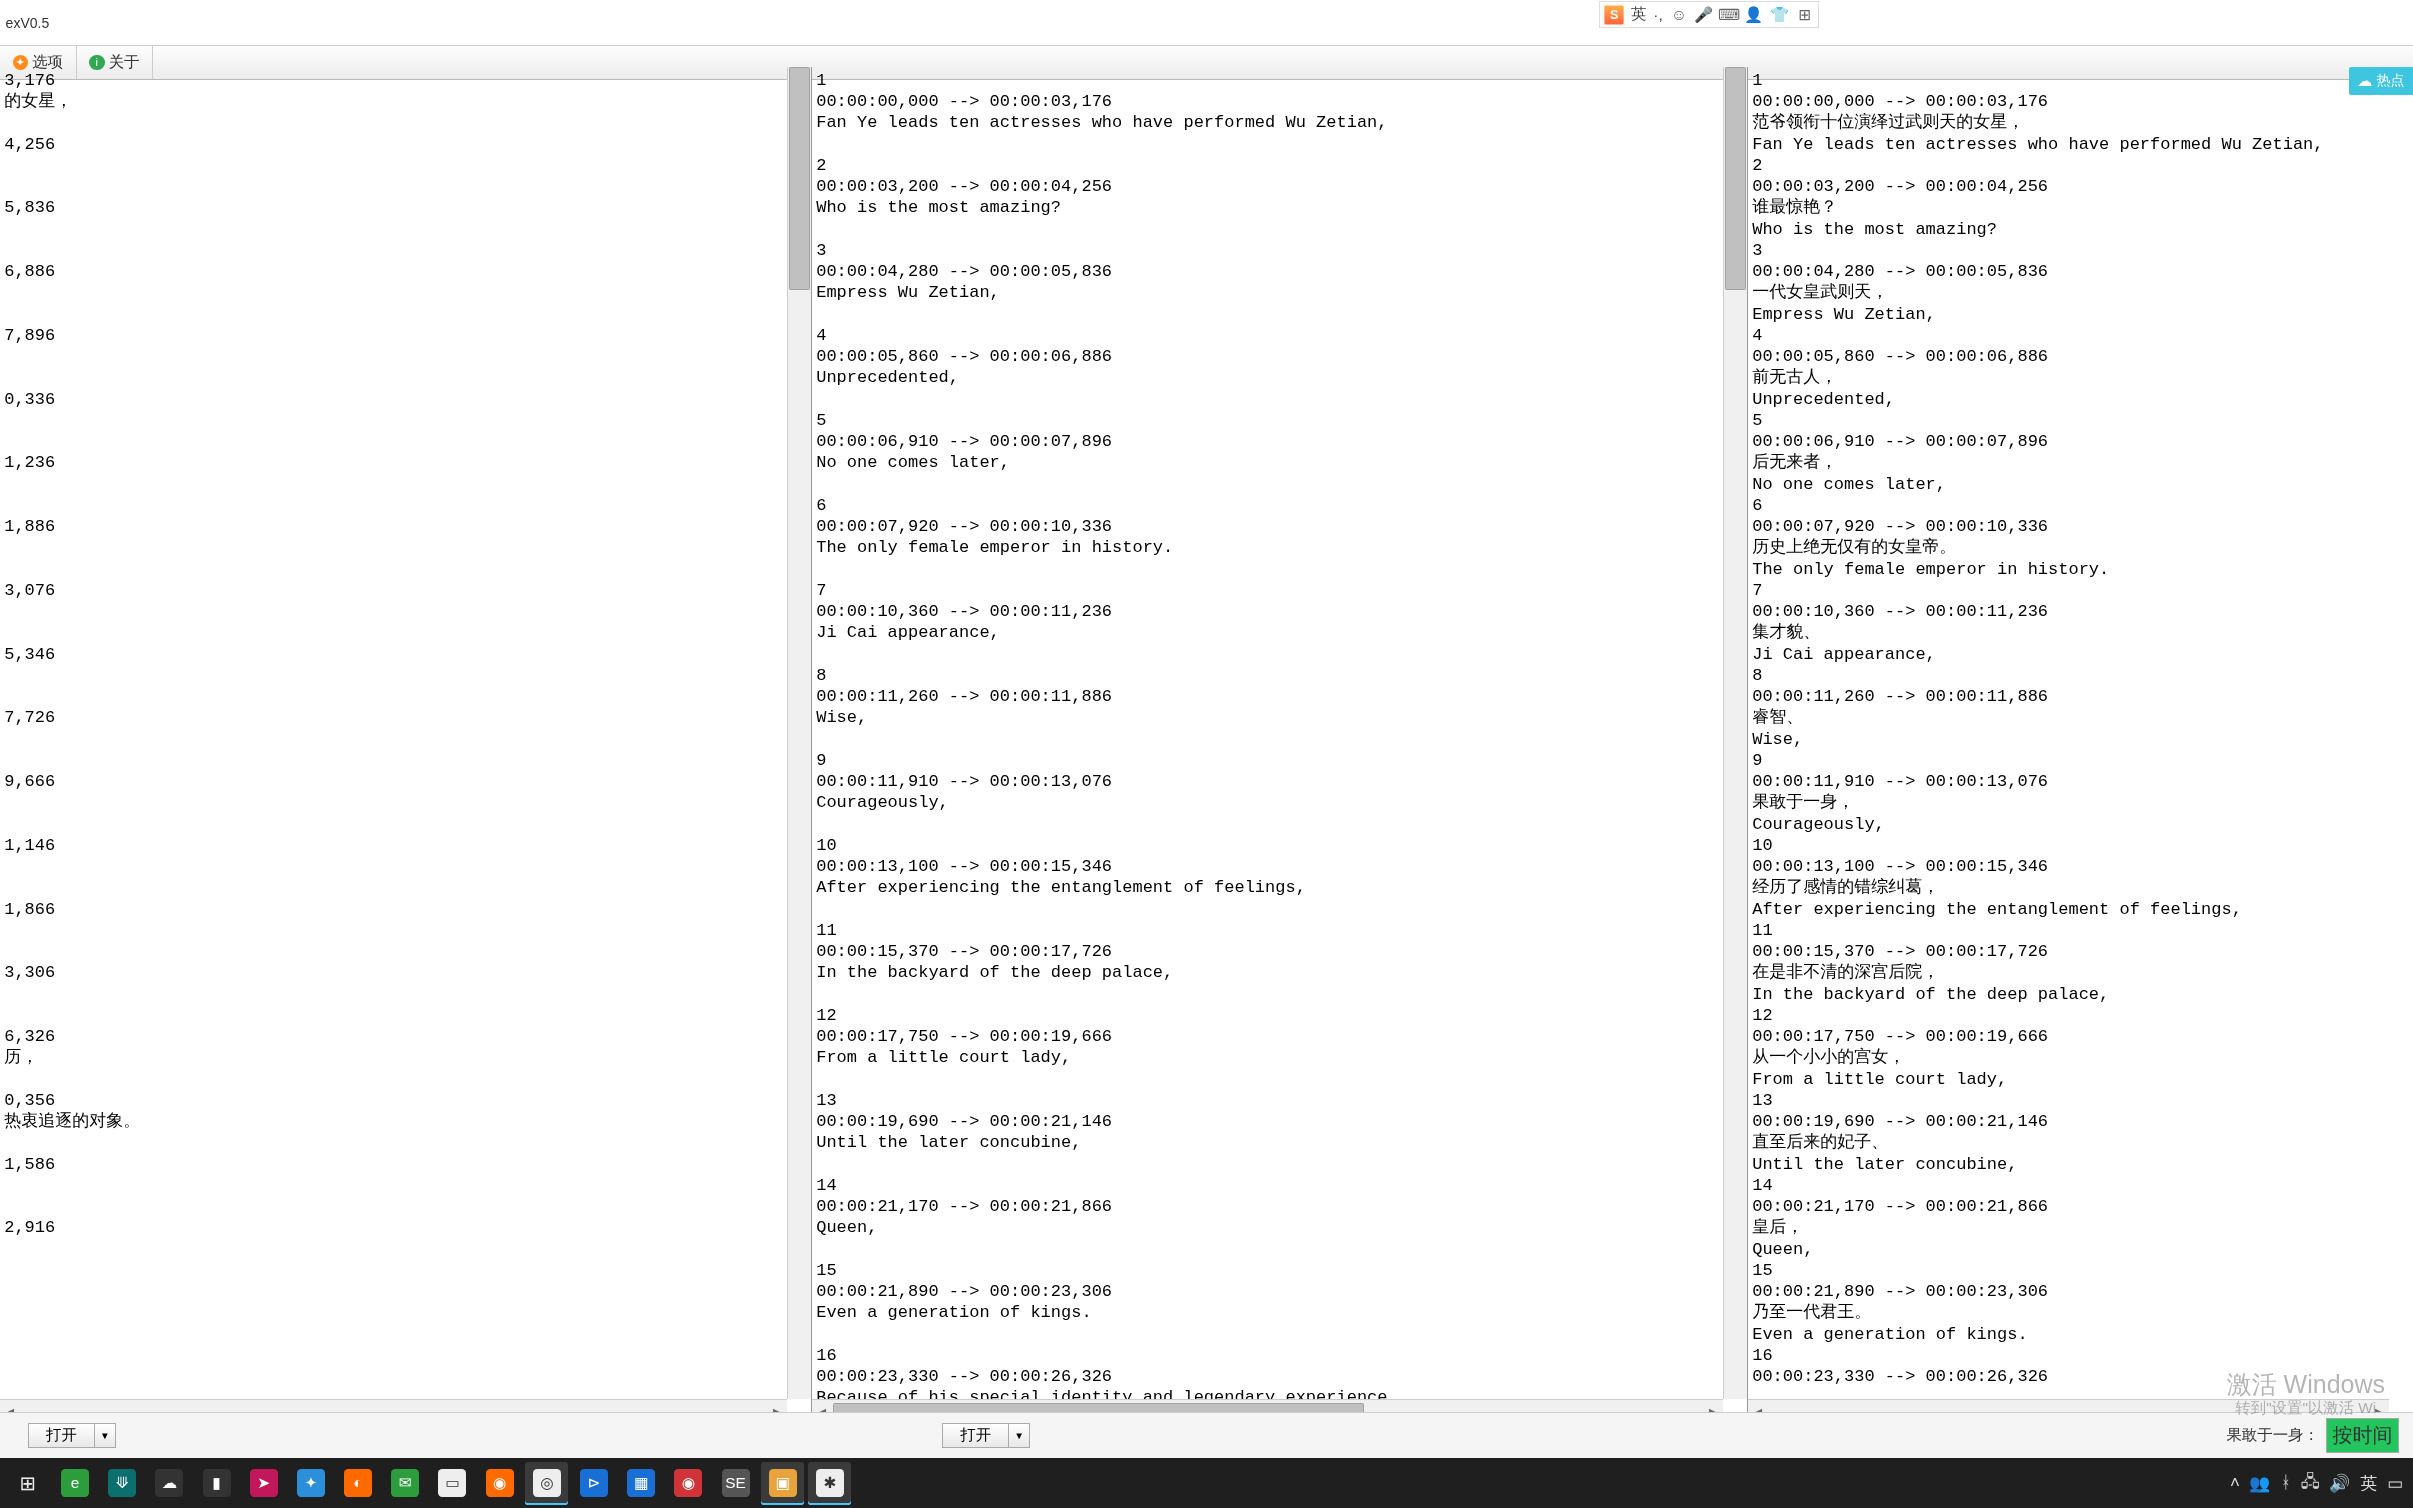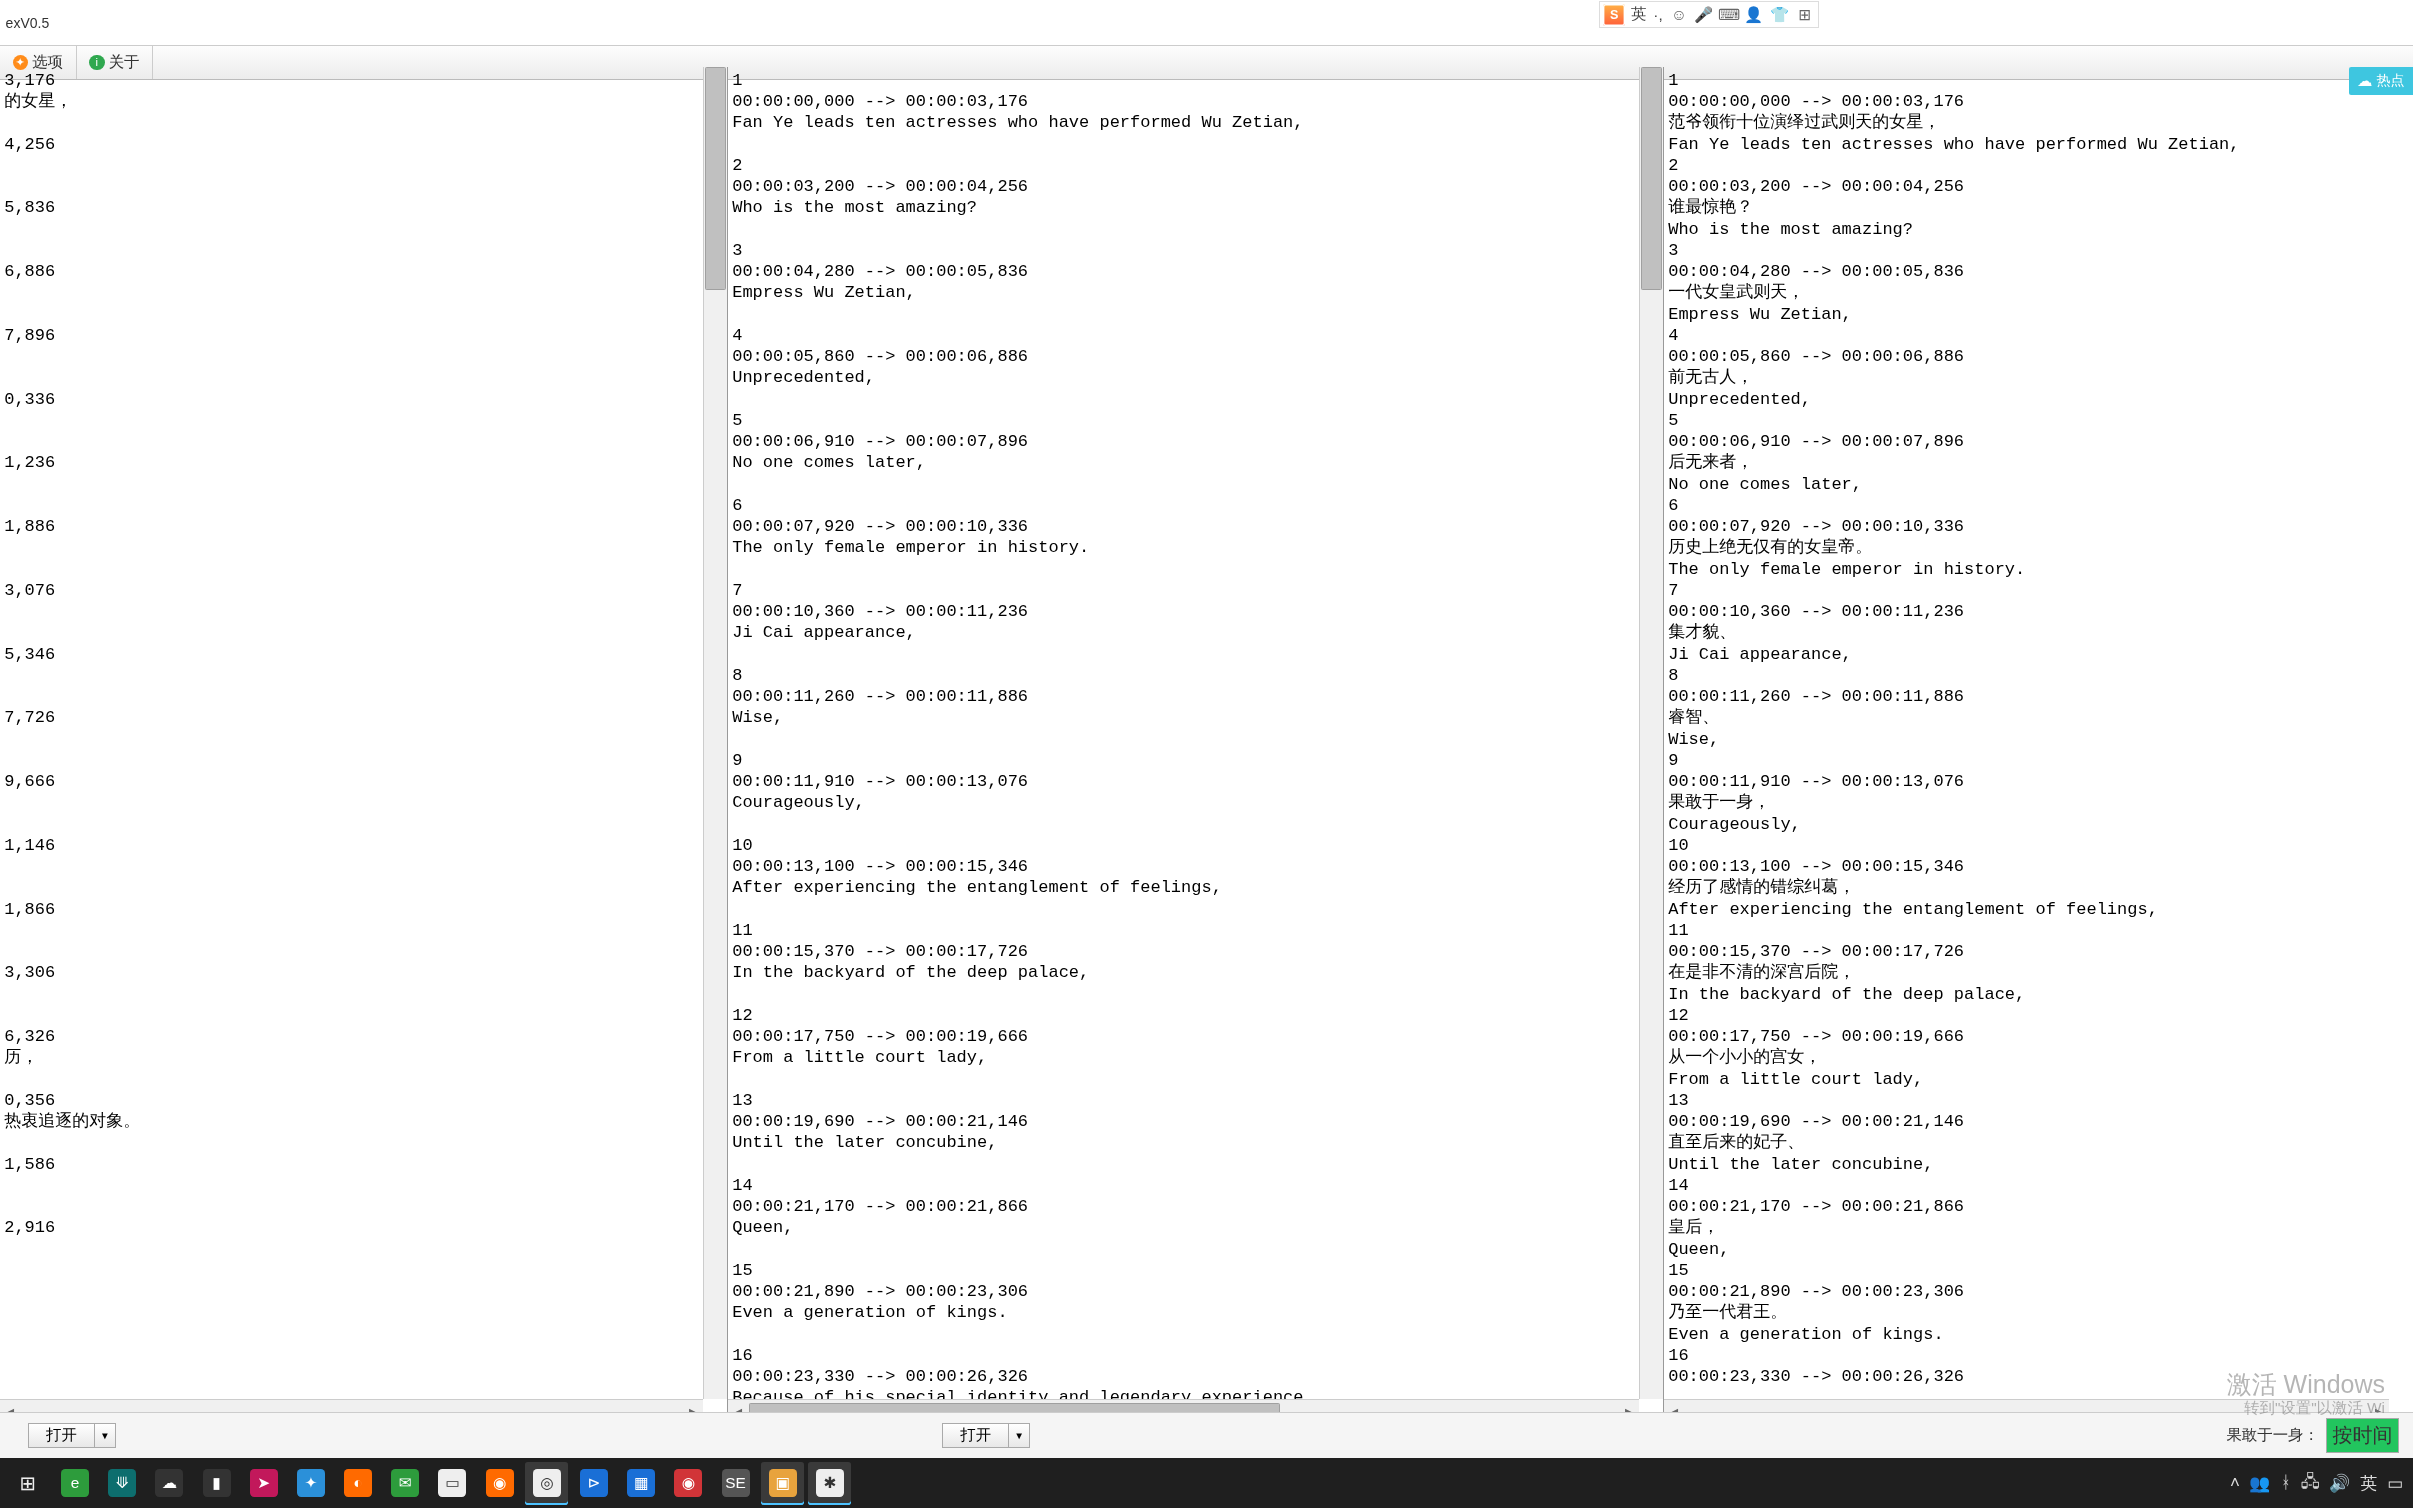--- a/index.html
+++ b/index.html
@@ -41,21 +41,21 @@
 
 .bottom-row { position:absolute; left:0; right:0; bottom:50px; height:46px; background:#f5f5f5; border-top:0.7px solid #ccc; display:flex; align-items:center; }
 .open-btn { display:flex; align-items:center; border:0.7px solid #aaa; background:linear-gradient(180deg,#fff,#e8e8e8); height:25px; margin-left:21px; }
 .open-btn .ob-label { padding:0 17px; font-size:15.4px; }
 .open-btn .ob-arrow { width:21px; border-left:0.7px solid #aaa; display:flex; align-items:center; justify-content:center; height:100%; font-size:9.8px; }
 .spacer { flex:1; }
 .merge-group { display:flex; align-items:center; gap:7px; margin-right:14px; font-size:15.4px; color:#333; }
 .merge-select { border:0.7px solid #aaa; background:#22c55e; padding:2.8px 5.6px; font-size:20px; min-width:70px; }
 
 
-.watermark { position:absolute; right:28px; bottom:91px; color:rgba(120,120,120,0.55); font-size:25px; text-align:right; line-height:1.2; pointer-events:none; }
+.watermark { position:absolute; right:28px; bottom:91px; color:rgba(120,120,120,0.55); font-size:25px; text-align:center; line-height:1.2; pointer-events:none; }
 .watermark .w2 { font-size:15.4px; }
 
 
 .taskbar { position:absolute; left:0; right:0; bottom:0; height:50px; background:#1f1f1f; display:flex; align-items:center; padding:0 4.2px; color:#eee; }
 .taskbar .tbtn { width:43px; height:43px; margin:0 2.1px; display:flex; align-items:center; justify-content:center; border-radius:2.8px; font-size:19.6px; cursor:default; }
 .taskbar .tbtn.active { background:rgba(255,255,255,0.12); box-shadow:inset 0 -2.1px 0 #4cc2ff; }
 .taskbar .tray { margin-left:auto; display:flex; align-items:center; gap:9.8px; padding-right:5.6px; font-size:15.4px; color:#ddd; }
 .taskbar .tray .tic { font-size:17px; }
 
 
@@ -92,21 +92,21 @@
   </div>
 </div>
 
 <div class="cloudbtn">
   <span class="ci">☁</span>
   <span>热点</span>
 </div>
 
 <div class="panels">
 
-  <div class="panel" style="width:728px">
+  <div class="panel" style="width:812px">
     <div class="pane-content">
       <pre class="pane-text" id="pane1">3,176
 的女星，
 
 4,256
 
 
 5,836
 
 

